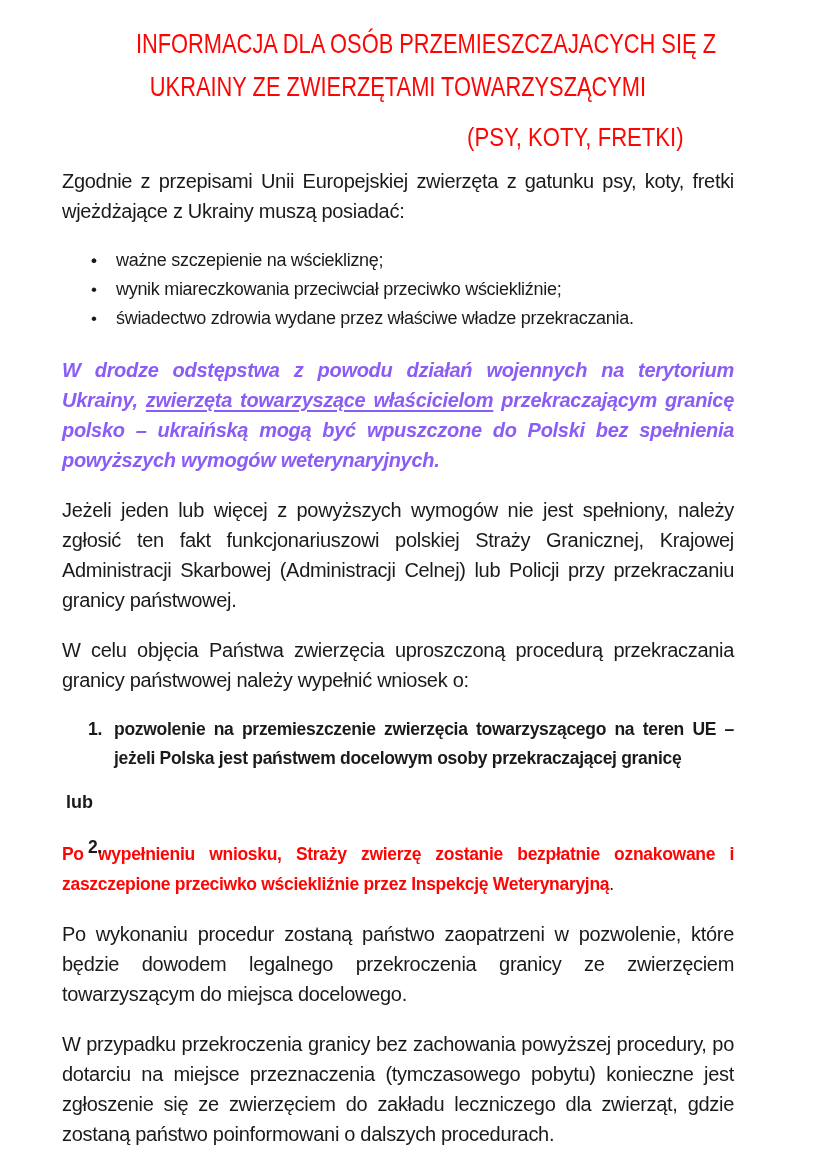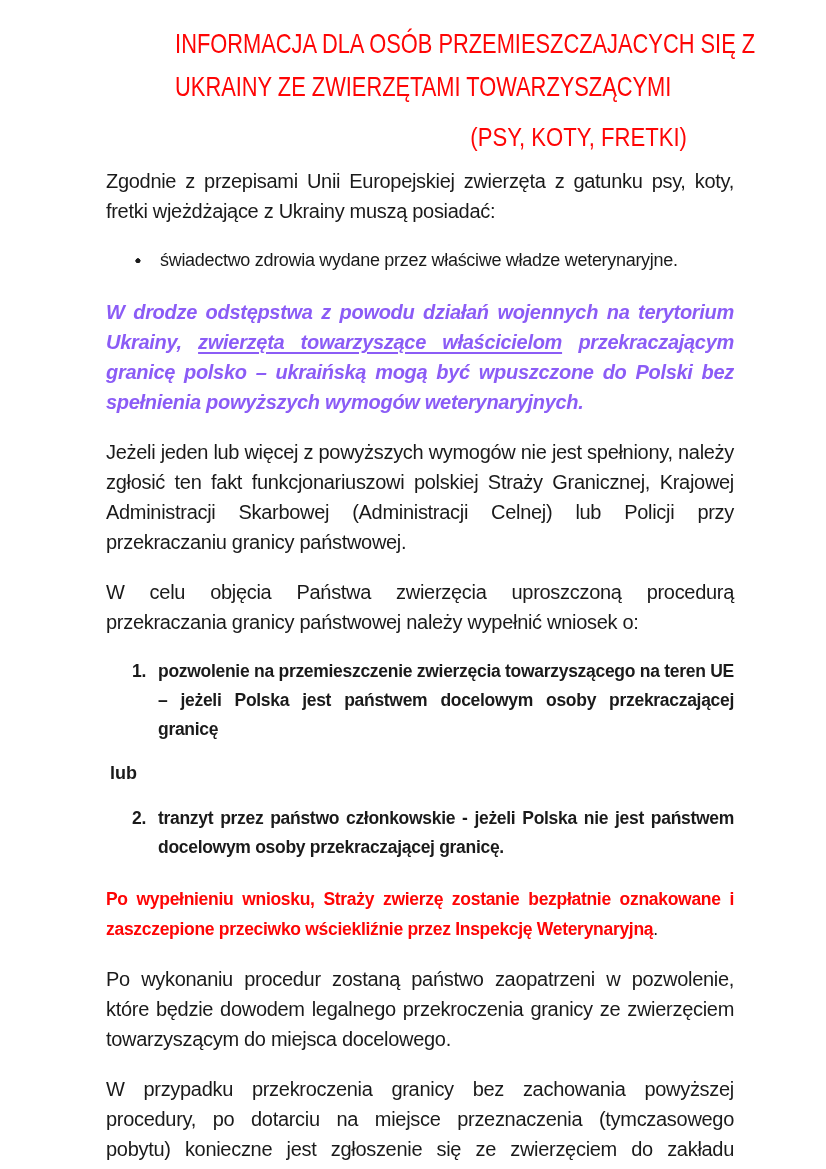--- a/index.html
+++ b/index.html
@@ -7,21 +7,21 @@
     padding: 0;
     background: #ffffff;
   }
   .page {
     position: relative;
     width: 826px;
     height: 1169px;
     margin: 0 auto;
     background: #ffffff;
     box-sizing: border-box;
-    padding: 22px 92px 0 106px;
+    padding: 22px 92px 0 62px;
     font-family: "Liberation Sans", sans-serif;
     color: #1a1a1a;
     overflow: hidden;
   }
 
   
   .doc-title {
     margin: 0;
     color: #fe0505;
     font-weight: normal;
@@ -131,46 +131,47 @@
   </h2>
 
   <p class="para">Zgodnie z przepisami Unii Europejskiej zwierzęta z gatunku psy, koty, fretki wjeżdżające z Ukrainy muszą posiadać:</p>
 
   <ul class="bullets">
     <li>
       <span class="marker">•</span>
     </li>
     <li>
       <span class="marker">•</span>
+      <span>ważne szczepienie na wściekliznę;</span>
     </li>
     <li>
       <span class="marker">•</span>
+      <span>wynik miareczkowania przeciwciał przeciwko wściekliźnie;</span>
     </li>
     <li>
       <span class="marker">•</span>
-      <span>świadectwo zdrowia wydane przez właściwe władze weterynaryjne.</span>
+      <span>świadectwo zdrowia wydane przez właściwe władze przekraczania.</span>
     </li>
   </ul>
 
   <p class="para derogation"><span>W drodze odstępstwa z powodu działań wojennych na terytorium Ukrainy, </span><span class="u">zwierzęta towarzyszące właścicielom</span><span> przekraczającym granicę polsko – ukraińską mogą być wpuszczone do Polski bez spełnienia powyższych wymogów weterynaryjnych.</span></p>
 
   <p class="para">Jeżeli jeden lub więcej z powyższych wymogów nie jest spełniony, należy zgłosić ten fakt funkcjonariuszowi polskiej Straży Granicznej, Krajowej Administracji Skarbowej (Administracji Celnej) lub Policji przy przekraczaniu granicy państwowej.</p>
 
   <p class="para">W celu objęcia Państwa zwierzęcia uproszczoną procedurą przekraczania granicy państwowej należy wypełnić wniosek o:</p>
 
   <div class="num-item">
     <span class="num">1.</span>
     <span>pozwolenie na przemieszczenie zwierzęcia towarzyszącego na teren UE – jeżeli Polska jest państwem docelowym osoby przekraczającej granicę</span>
   </div>
 
   <div class="connector">lub</div>
 
   <div class="num-item" style="margin-bottom:22px;">
     <span class="num">2.</span>
-    <span>tranzyt przez państwo członkowskie - jeżeli Polska nie jest państwem docelowym osoby przekraczającej granicę.</span>
   </div>
 
   <p class="para notice"><span>Po wypełnieniu wniosku, Straży zwierzę zostanie bezpłatnie oznakowane i zaszczepione przeciwko wściekliźnie przez Inspekcję Weterynaryjną</span><span class="suffix">.</span></p>
 
   <p class="para">Po wykonaniu procedur zostaną państwo zaopatrzeni w pozwolenie, które będzie dowodem legalnego przekroczenia granicy ze zwierzęciem towarzyszącym do miejsca docelowego.</p>
 
   <p class="para">W przypadku przekroczenia granicy bez zachowania powyższej procedury, po dotarciu na miejsce przeznaczenia (tymczasowego pobytu) konieczne jest zgłoszenie się ze zwierzęciem do zakładu leczniczego dla zwierząt, gdzie zostaną państwo poinformowani o dalszych procedurach.</p>
 
 </div>
 

